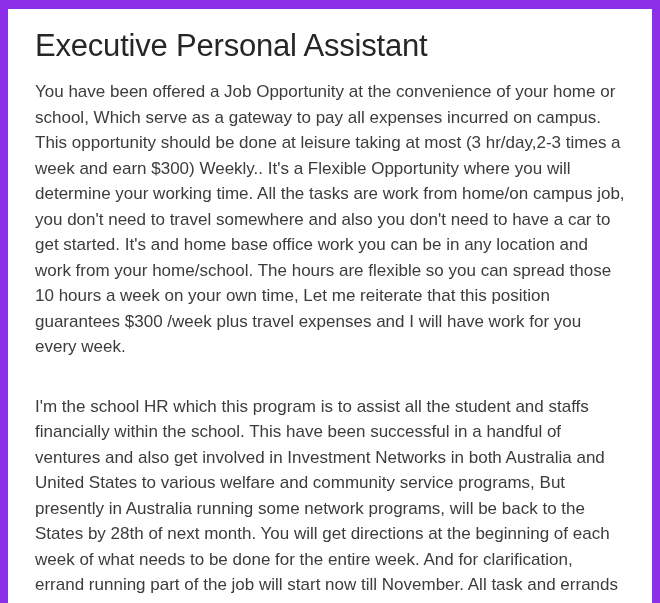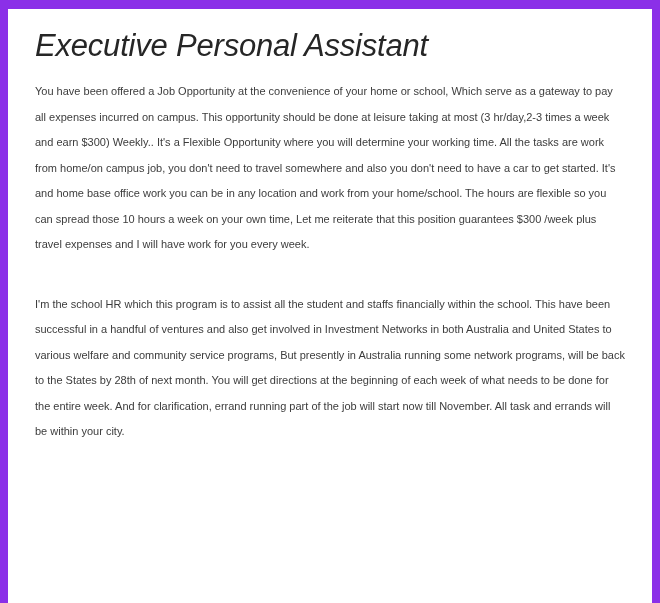--- a/index.html
+++ b/index.html
@@ -31,30 +31,29 @@
     padding: 18px 27px 0 27px;
     overflow: hidden;
   }
   .doc-title {
     font-size: 31px;
     line-height: 38px;
     font-weight: normal;
     color: #262626;
     margin: 0 0 14px 0;
     letter-spacing: -0.2px;
-    font-style: italic;
   }
   .meta-line {
     font-size: 14.5px;
     line-height: 20px;
     color: #3c3c3c;
     margin: 0 0 22px 0;
   }
   .para {
-    font-size: 11px;
+    font-size: 17px;
     line-height: 25.5px;
     color: #3c3c3c;
     margin: 0 0 22px 0;
     text-align: left;
   }
   .para.second {
     margin-top: 34px;
     margin-bottom: 0;
   }
 </style>

